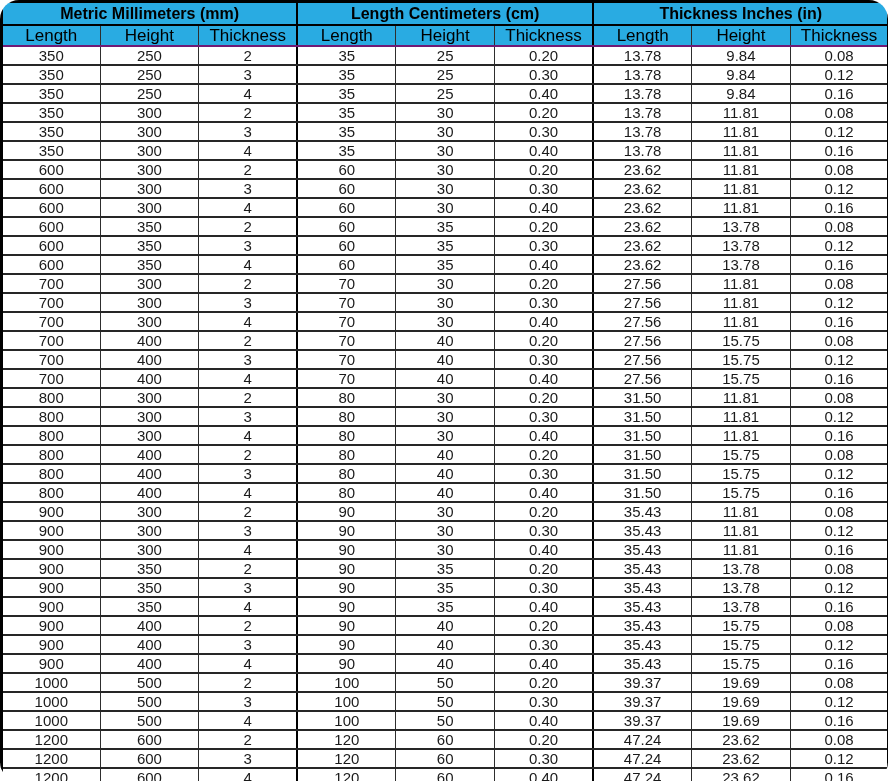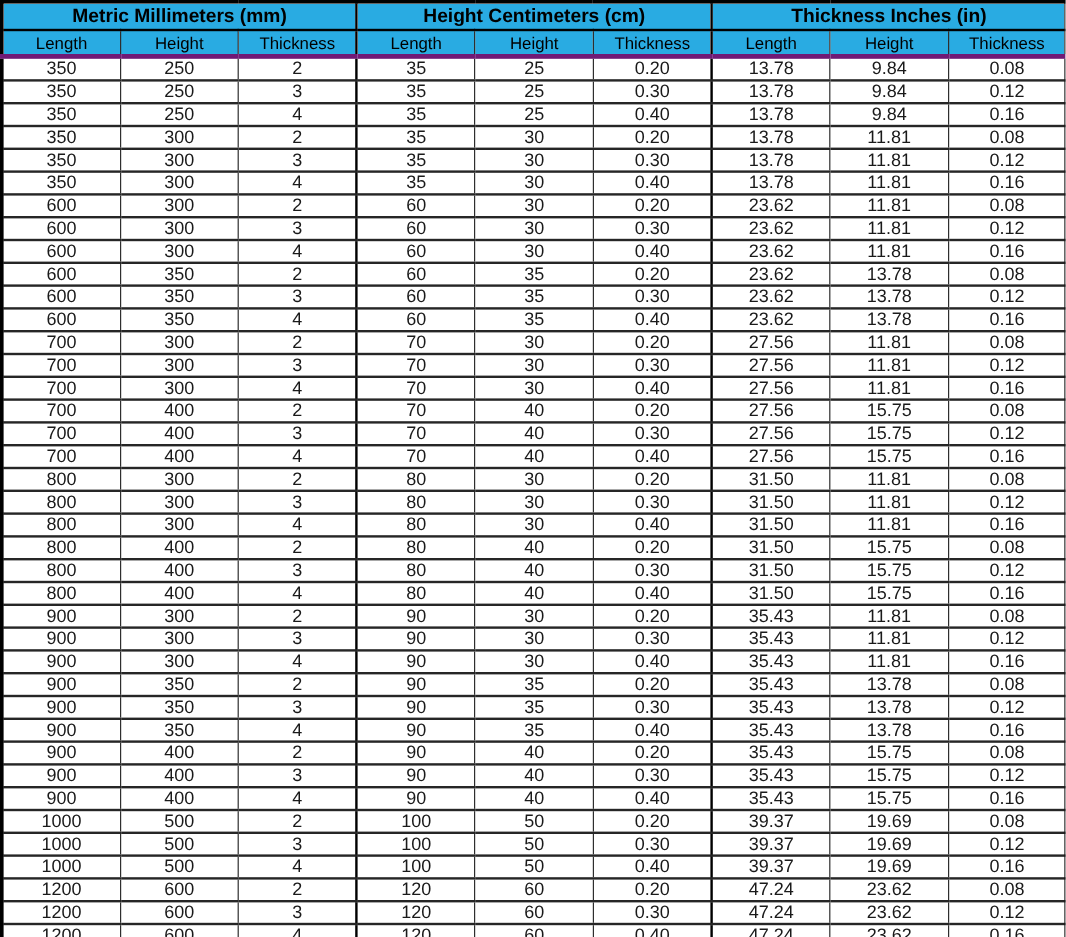--- a/index.html
+++ b/index.html
@@ -6,20 +6,21 @@
     margin: 0;
     padding: 0;
     background: #ffffff;
     font-family: "Liberation Sans", "DejaVu Sans", sans-serif;
   }
   .page {
     width: 888px;
     height: 781px;
     overflow: hidden;
     background: #ffffff;
+    border-radius: 19px;
   }
   table.conv {
     width: 888px;
     height: 781px;
     border-collapse: collapse;
     table-layout: fixed;
     border: 3px solid #000000;
   }
   table.conv col { width: 98.6px; }
 
@@ -53,23 +54,23 @@
   }
   table.conv tr.group-header th {
     font-weight: bold;
     font-size: 16px;
     height: 21px;
     border-bottom: 2px solid #000000;
     border-top: 2px solid #000000;
   }
   table.conv tr.col-header th {
     font-weight: normal;
-    font-size: 14px;
+    font-size: 17px;
     height: 19px;
-    border-bottom: 4px solid #701a75;
+    border-bottom: 2px solid #701a75;
   }
   table.conv tbody td { height: 17px; }
 </style>
 </head>
 <body>
 
 <div class="page">
   <table class="conv">
     <colgroup>
       <col>
@@ -78,21 +79,21 @@
         <col>
         <col>
         <col>
         <col>
         <col>
         <col>
     </colgroup>
     <thead>
       <tr class="group-header">
         <th colspan="3" class="sec-start sec-end">Metric Millimeters (mm)</th>
-        <th colspan="3" class="sec-start sec-end">Height Centimeters (cm)</th>
+        <th colspan="3" class="sec-start sec-end">Length Centimeters (cm)</th>
         <th colspan="3" class="sec-start sec-end">Thickness Inches (in)</th>
       </tr>
       <tr class="col-header">
         <th class="sec-start">Length</th>
         <th>Height</th>
         <th class="sec-end">Thickness</th>
         <th class="sec-start">Length</th>
         <th>Height</th>
         <th class="sec-end">Thickness</th>
         <th class="sec-start">Length</th>

